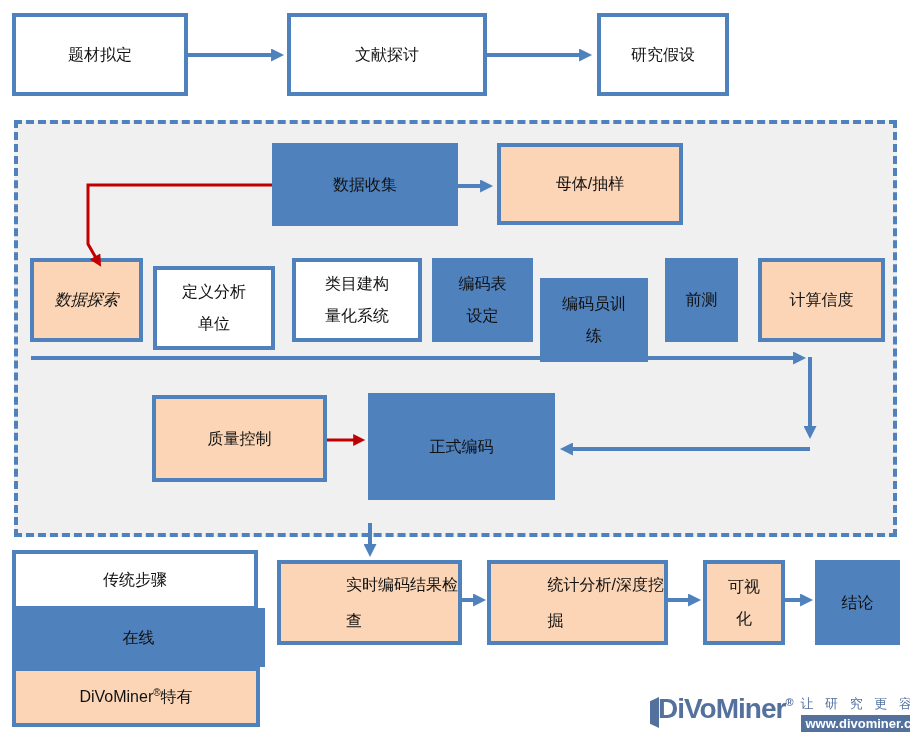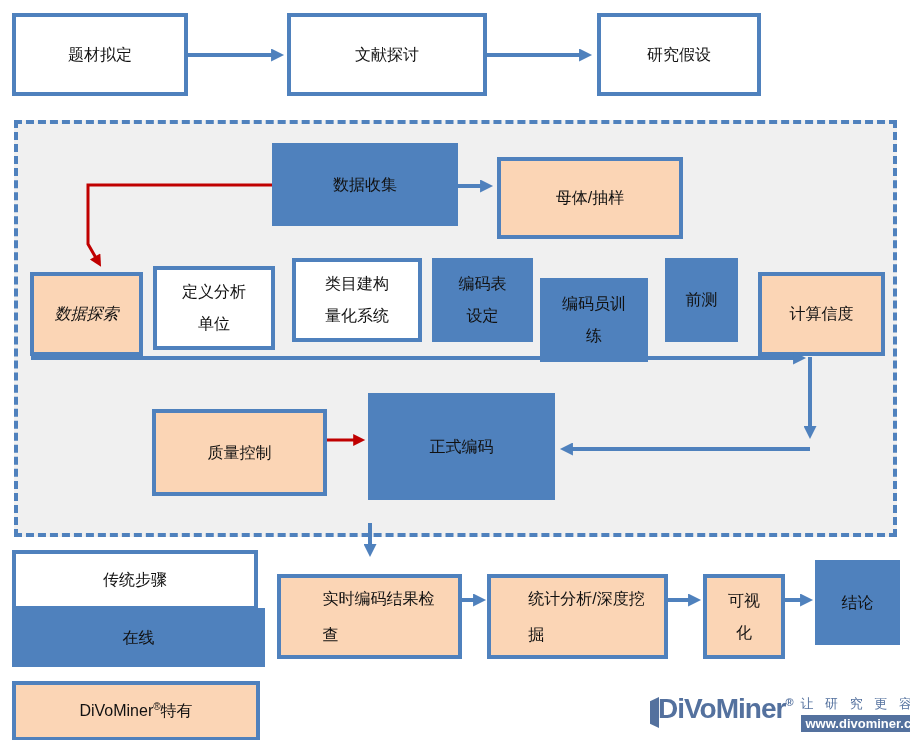--- a/index.html
+++ b/index.html
@@ -17,23 +17,23 @@
     box-sizing:border-box;border:4px dashed var(--blue);background:var(--panel_gray);
     z-index:1;
   }
   .box{
     position:absolute;box-sizing:border-box;z-index:2;
     display:flex;align-items:center;justify-content:center;
     font-size:16px;text-align:center;color:var(--ink);
   }
   .box .lbl{white-space:pre-line;line-height:2.0;}
   .b-white{background:#ffffff;border:4px solid var(--blue);}
-  .b-orange{background:var(--orange);border:4px solid var(--blue);margin-top:14px;}
+  .b-orange{background:var(--orange);border:4px solid var(--blue);}
   .b-blue{background:var(--blue);}
-  .left{justify-content:center;text-align:left;padding-left:18px;}
+  .left{justify-content:flex-end;text-align:left;padding-left:18px;}
   .left .lbl{line-height:2.2;}
   svg.arrows{position:absolute;left:0;top:0;width:910px;height:740px;z-index:5;pointer-events:none;}
   .ln{stroke:var(--blue);stroke-width:4;fill:none;}
   .ln-red{stroke:var(--red);stroke-width:3;fill:none;}
   .mblue{fill:var(--blue);}
   .mred{fill:var(--red);}
   
   .logo{position:absolute;left:650px;top:691px;display:flex;align-items:flex-start;gap:7px;z-index:3;}
   .logo-word{display:flex;align-items:flex-start;color:var(--logo_blue);font-weight:bold;}
   .logo-flap{display:inline-block;width:9px;height:31px;margin-top:6px;margin-right:-1px;
@@ -51,21 +51,21 @@
 <body>
 
 <div class="panel"></div>
 
 <div class="box b-white" style="left:12px;top:13px;width:176px;height:83px;">
   <span class="lbl">题材拟定</span>
 </div>
 <div class="box b-white" style="left:287px;top:13px;width:200px;height:83px;">
   <span class="lbl">文献探讨</span>
 </div>
-<div class="box b-white" style="left:597px;top:13px;width:164px;height:83px;">
+<div class="box b-white" style="left:597px;top:13px;width:132px;height:83px;">
   <span class="lbl">研究假设</span>
 </div>
 
 <div class="box b-blue" style="left:272px;top:143px;width:186px;height:83px;">
   <span class="lbl">数据收集</span>
 </div>
 <div class="box b-orange" style="left:497px;top:143px;width:186px;height:82px;">
   <span class="lbl">母体/抽样</span>
 </div>
 

